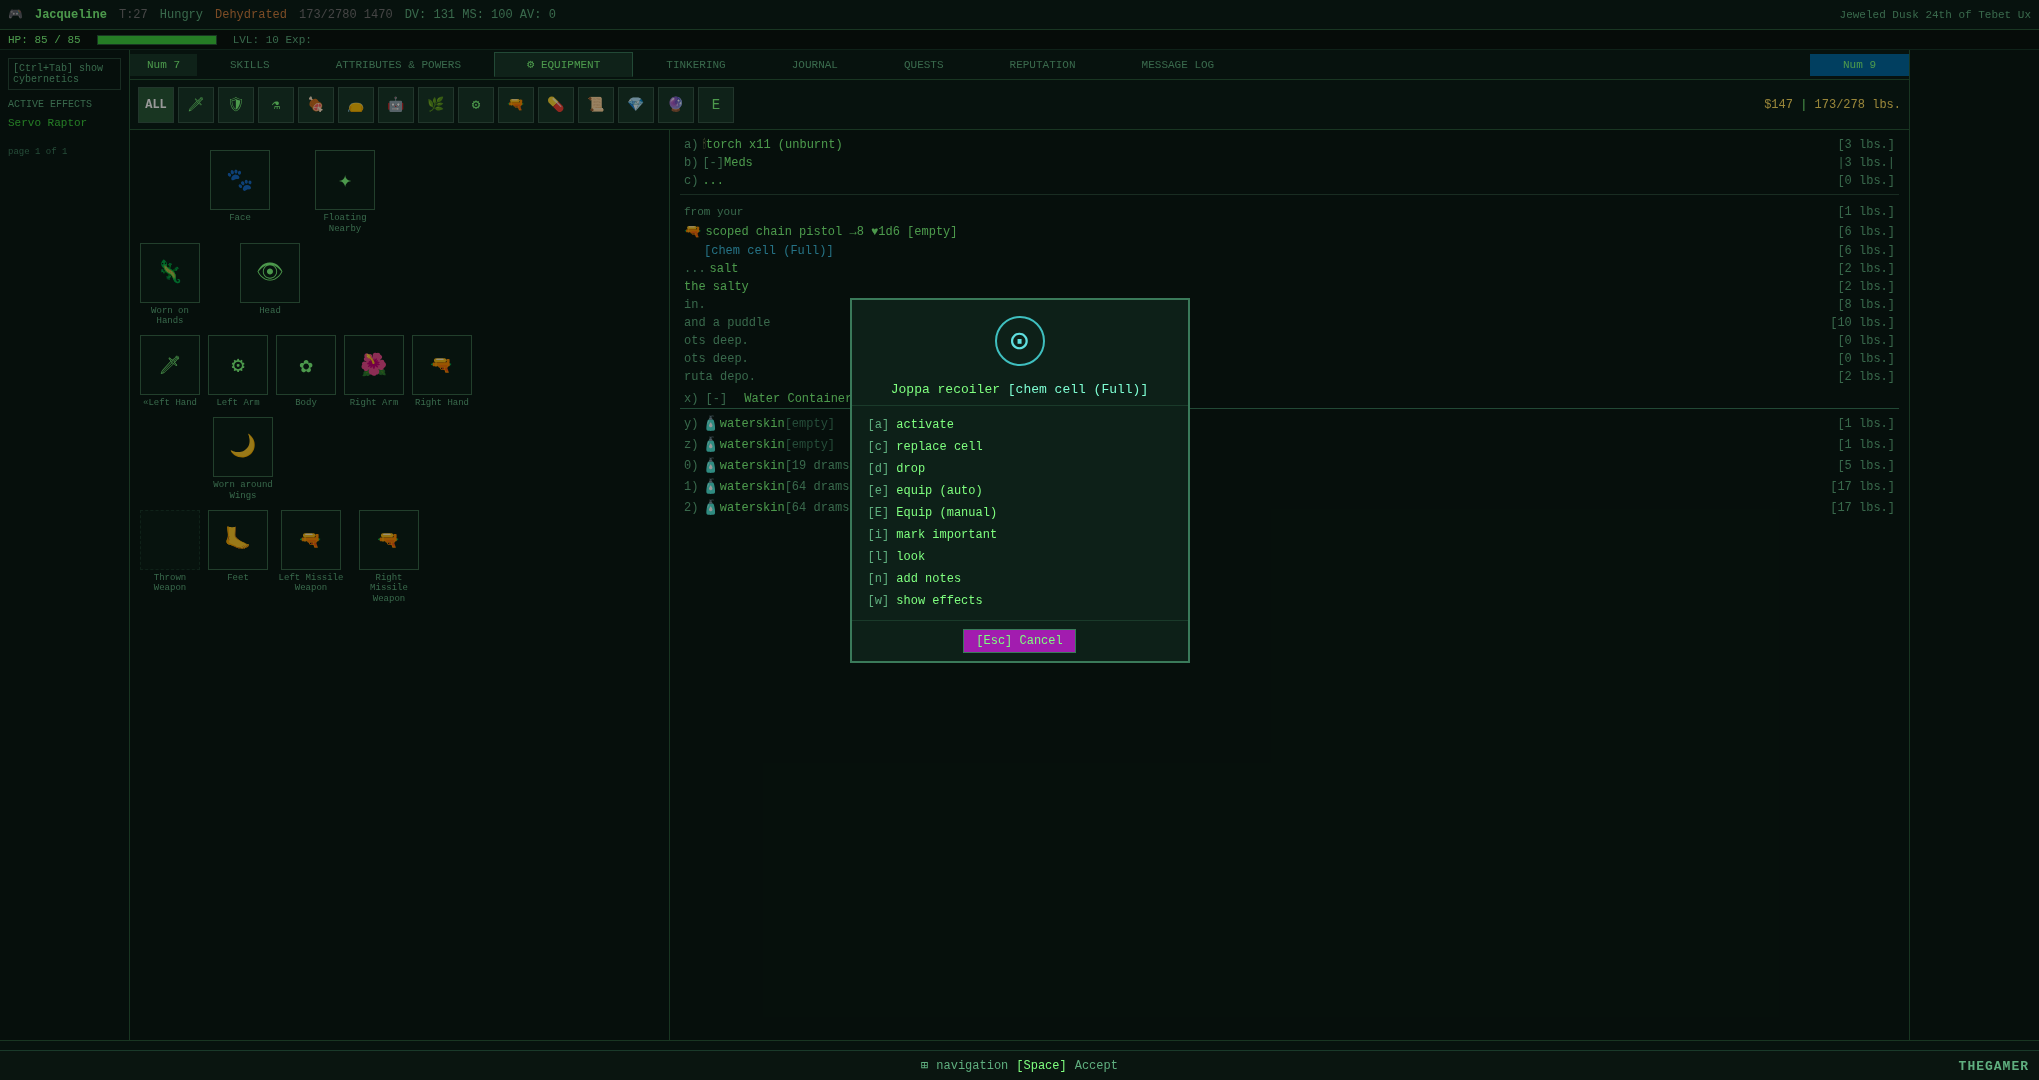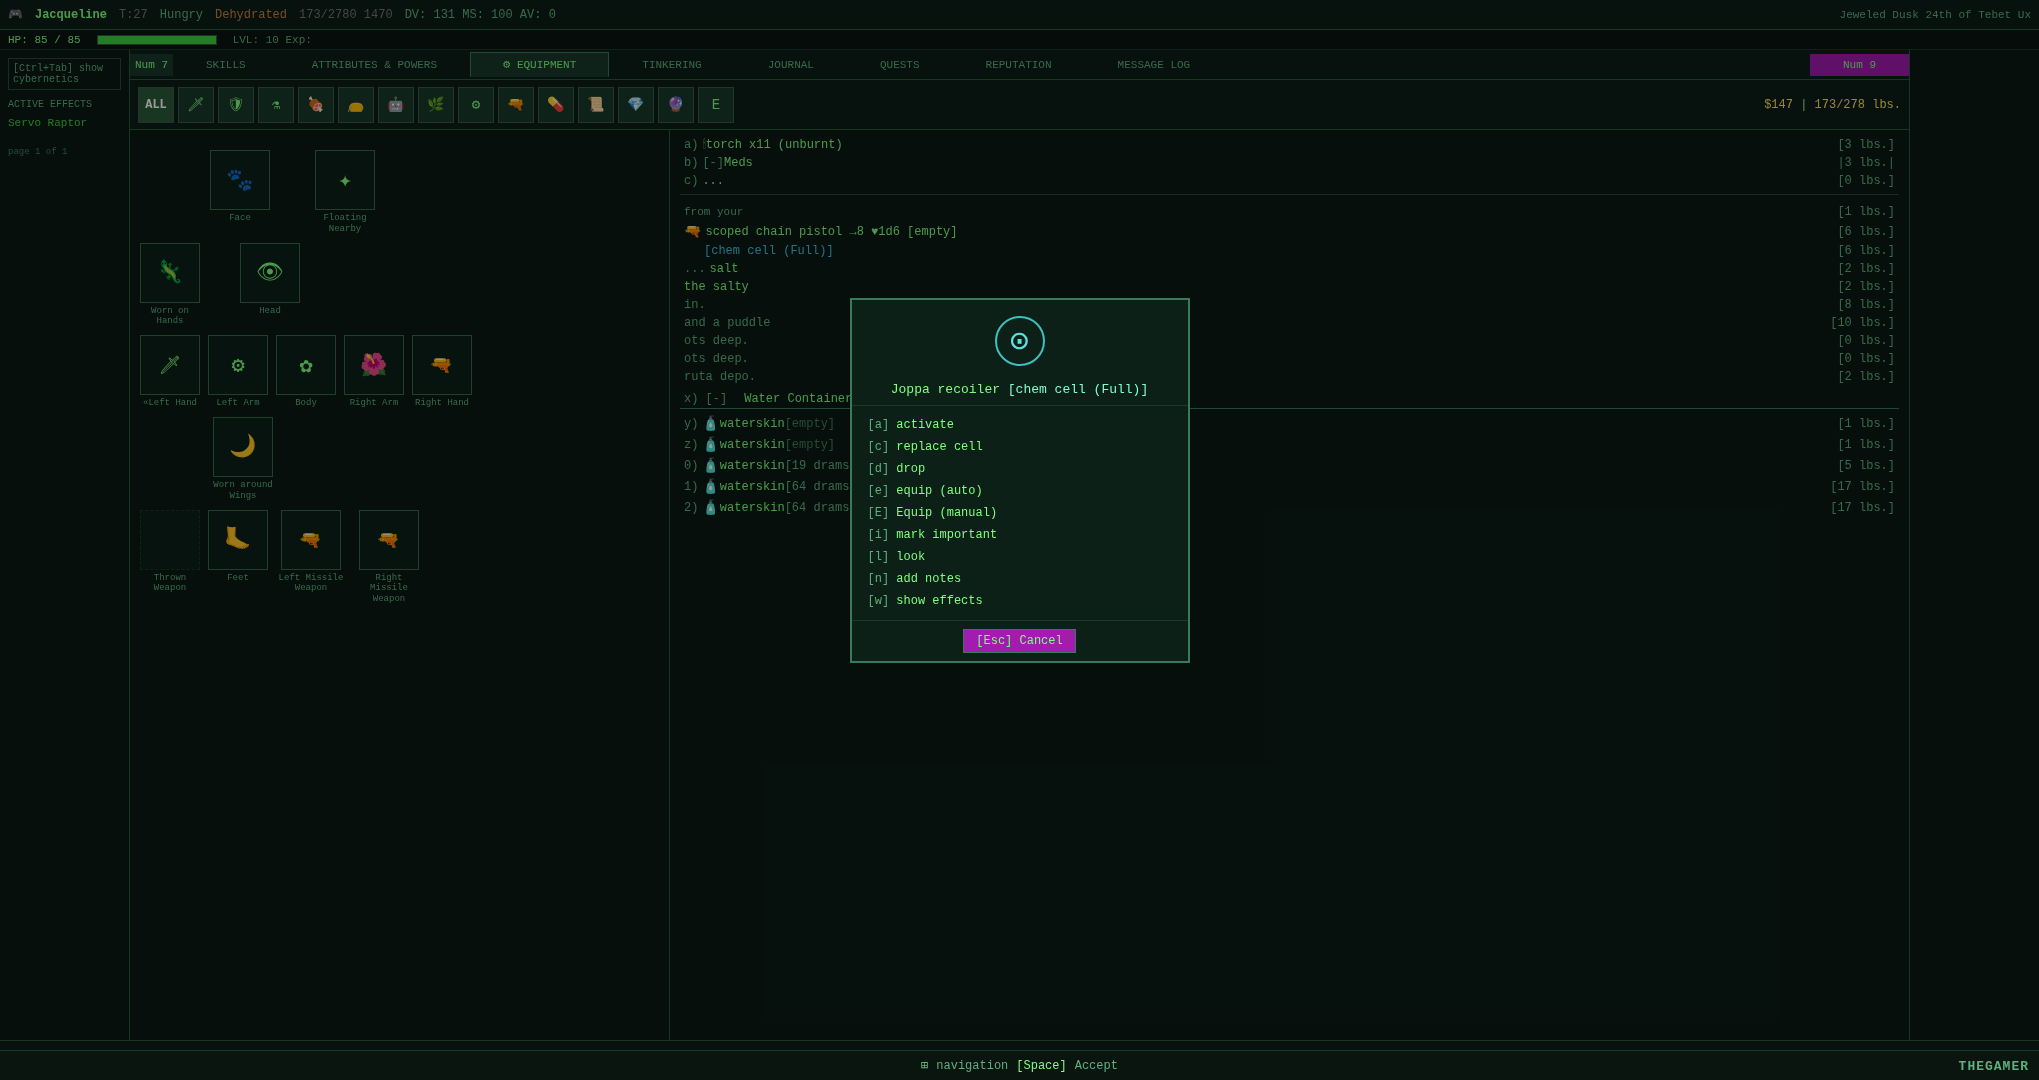--- a/index.html
+++ b/index.html
@@ -374,21 +374,21 @@
   <div class="sidebar-text">
     <div style="color:#5faf7f;margin-bottom:4px;">ACTIVE EFFECTS</div>
     <div style="color:#3fcf3f;font-size:11px;">Servo Raptor</div>
   </div>
   <div style="margin-top:16px;font-size:9px;color:#3f7f5f;">
     <div>page 1 of 1</div>
   </div>
 </div>
 
 <div id="tabs">
-  <div class="tab" style="background:#1a3a2a;color:#7fff7f;font-size:11px;padding:4px 4px;text-align:right;">
+  <div class="tab" style="background:#1a3a2a;color:#7fff7f;font-size:11px;padding:4px 16px;text-align:right;">
     <span>Num 7</span>
   </div>
   <div class="tab">
     <span>SKILLS</span>
   </div>
   <div class="tab">
     <span>ATTRIBUTES &amp; POWERS</span>
   </div>
   <div class="tab active">
     <span style="font-size:12px;">⚙</span>
@@ -402,21 +402,21 @@
   </div>
   <div class="tab">
     <span>QUESTS</span>
   </div>
   <div class="tab">
     <span>REPUTATION</span>
   </div>
   <div class="tab">
     <span>MESSAGE LOG</span>
   </div>
-  <div class="tab" style="margin-left:auto;background:#a21caf;color:#7fff7f;">
+  <div class="tab" style="margin-left:auto;background:#0369a1;color:#7fff7f;">
     <span>Num 9</span>
   </div>
 </div>
 
 <div id="icon-bar">
   <div class="icon-btn all-btn">ALL</div>
   <div class="icon-btn">🗡</div>
   <div class="icon-btn">🛡</div>
   <div class="icon-btn">⚗</div>
   <div class="icon-btn">🍖</div>

